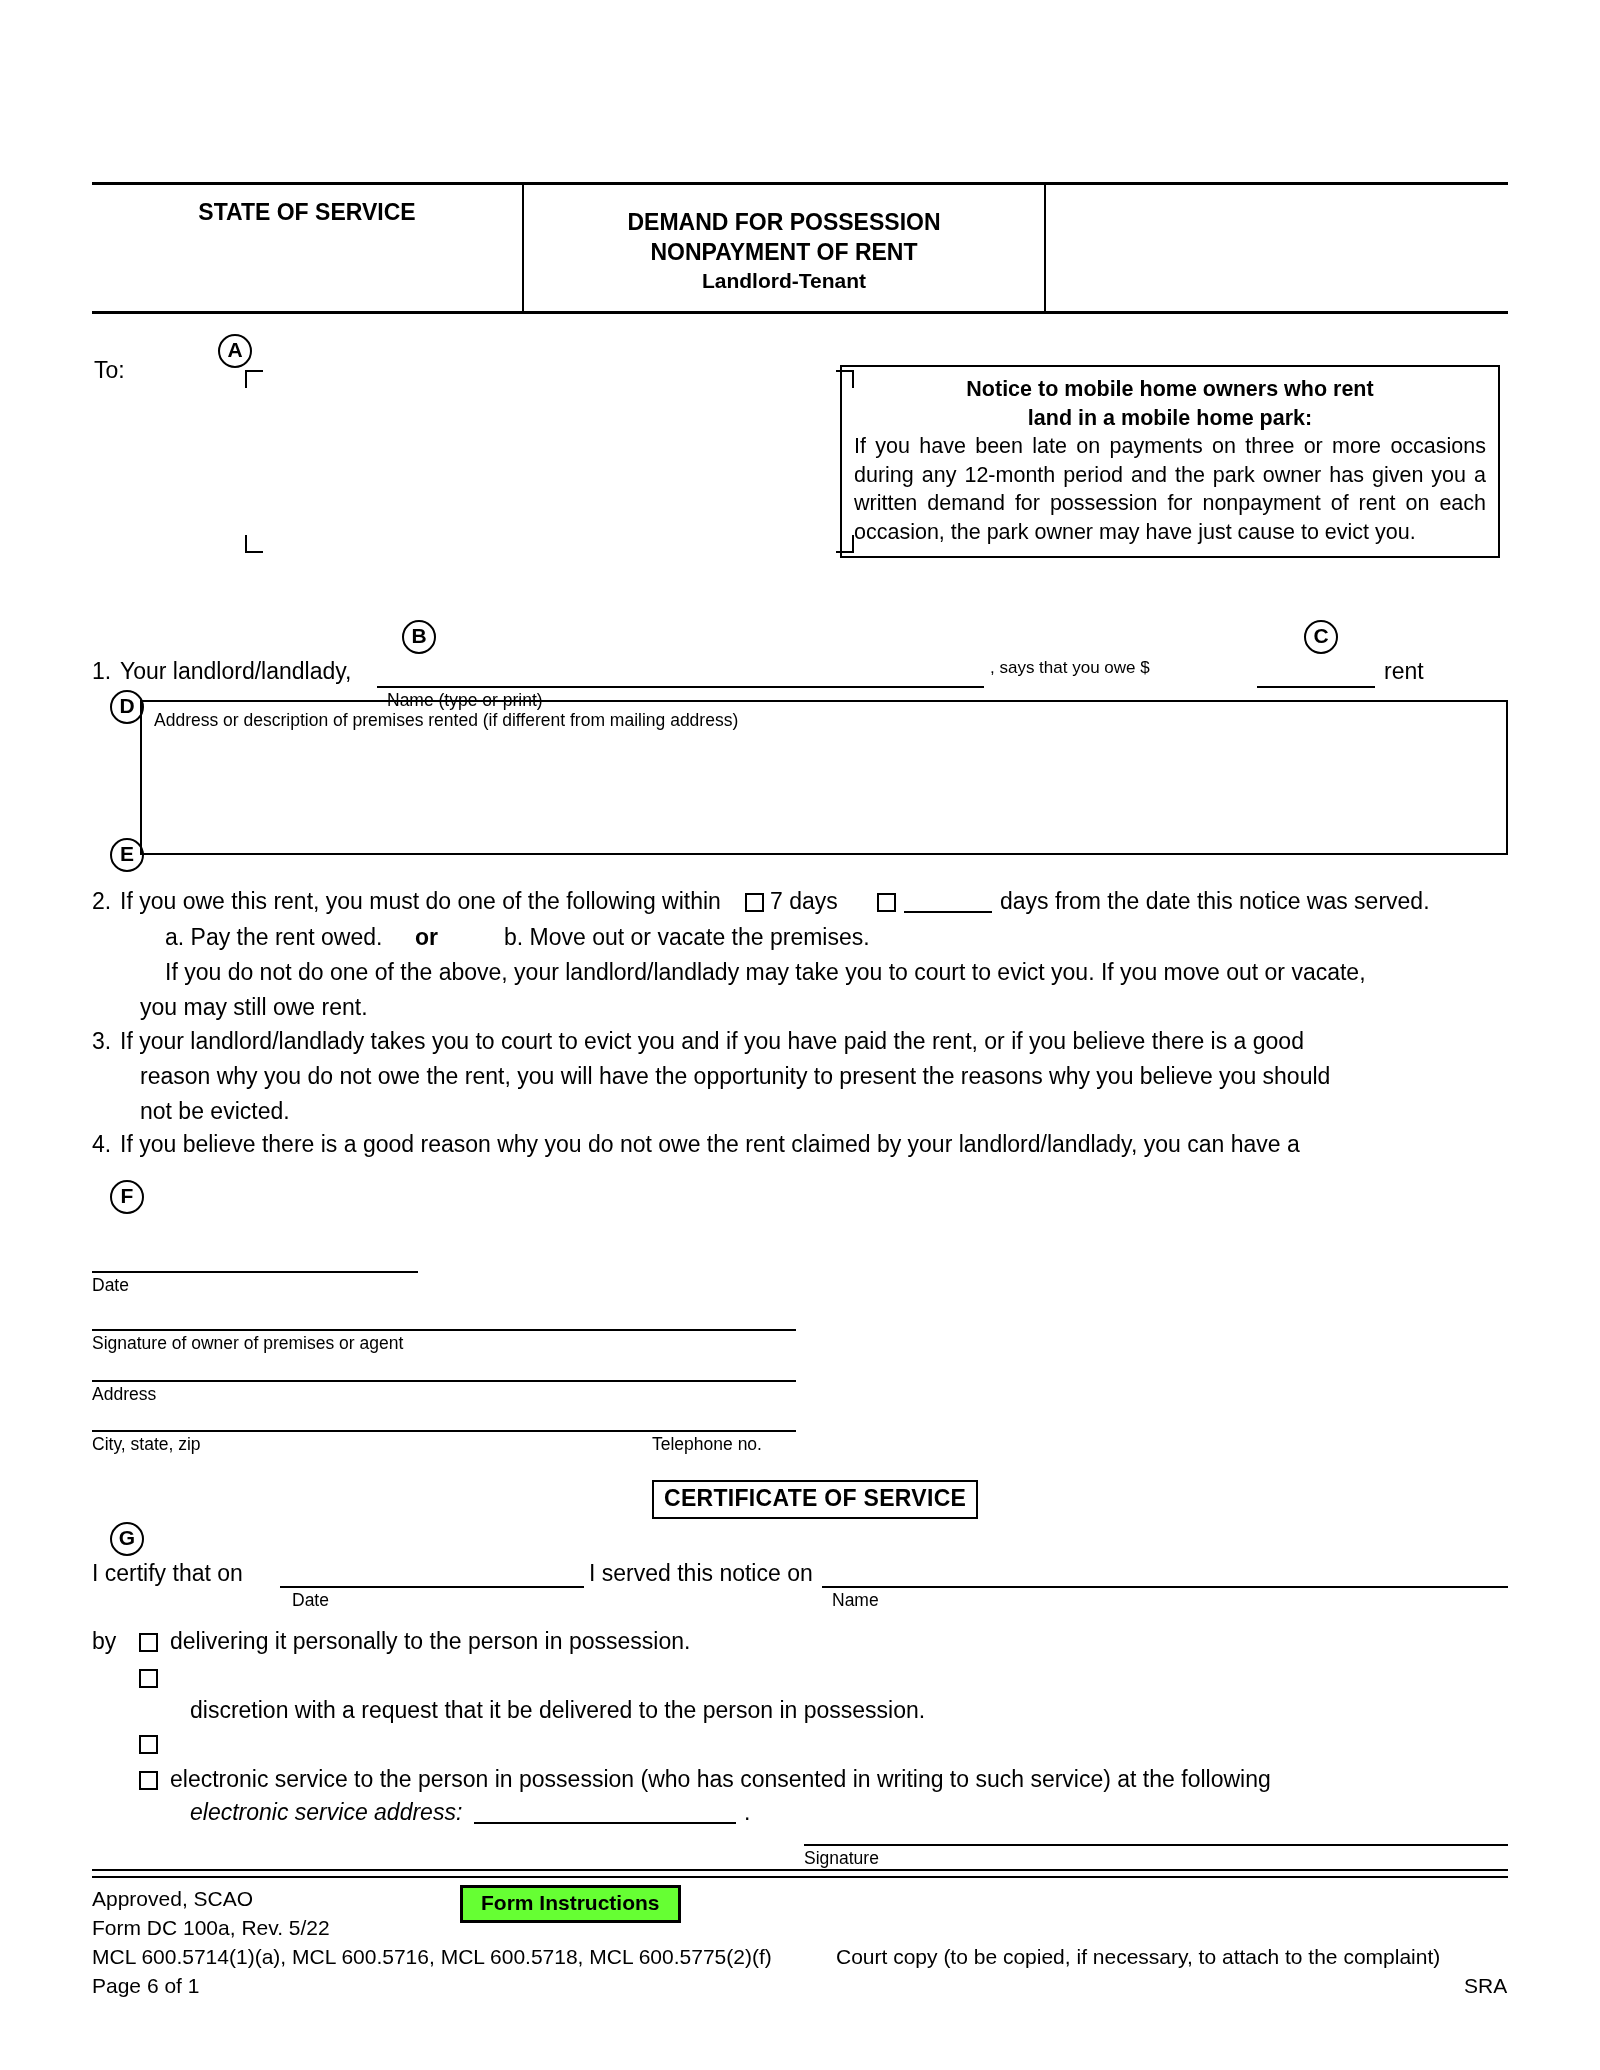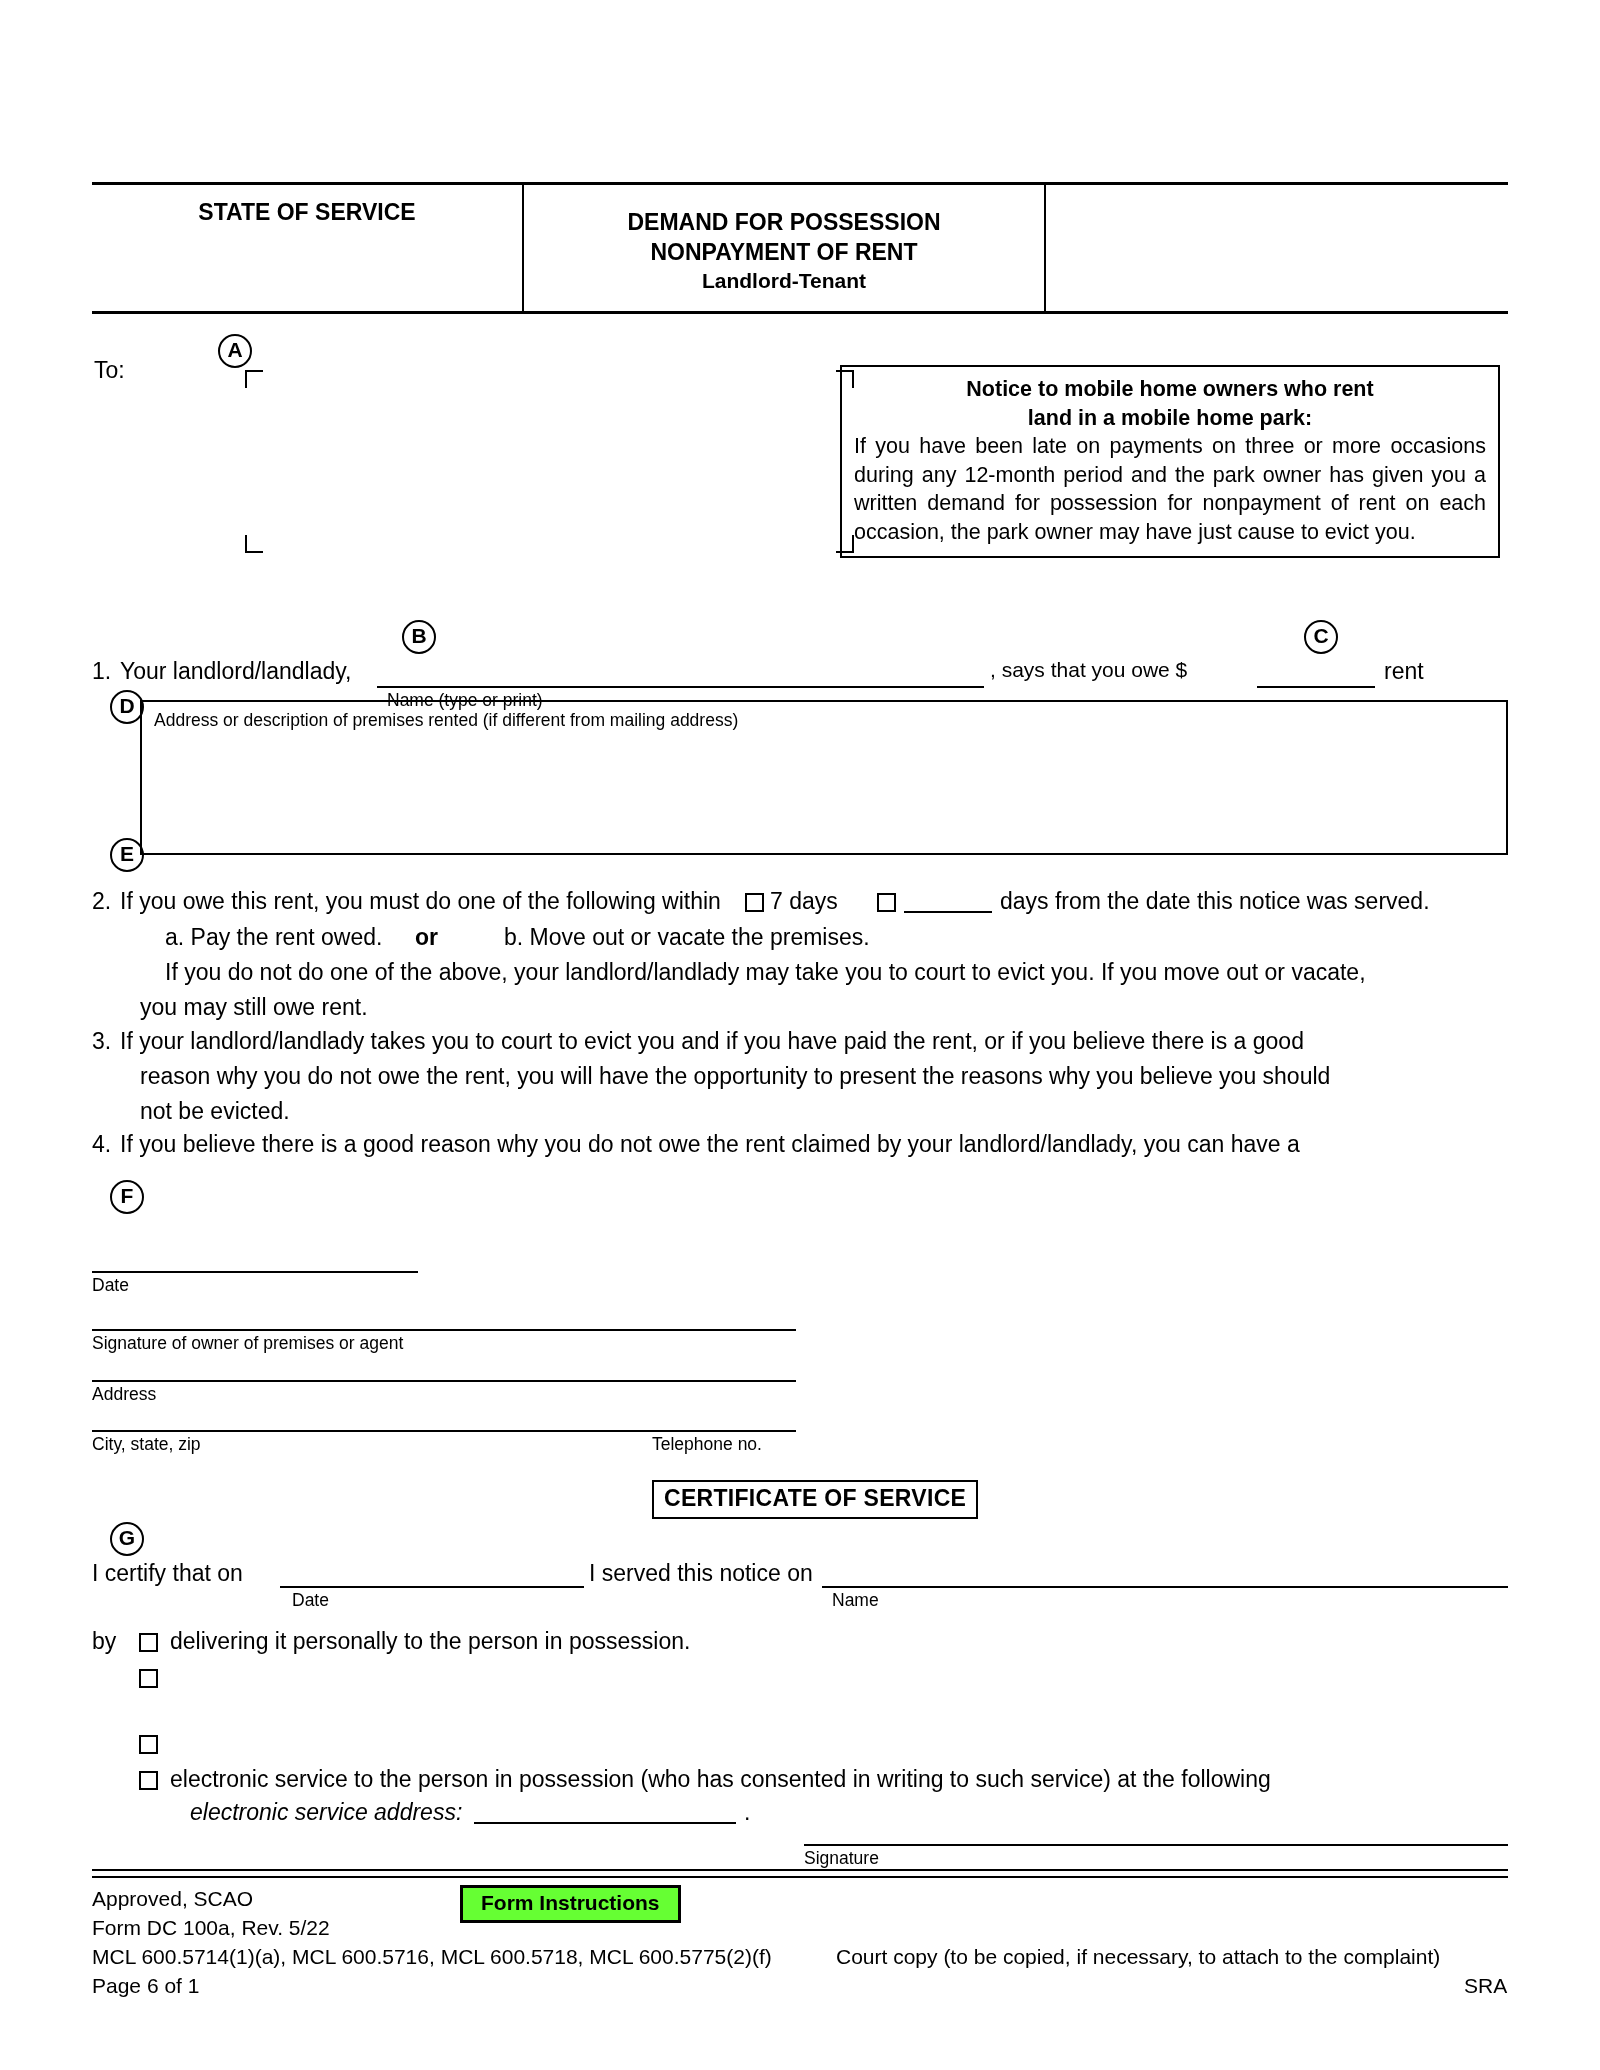--- a/index.html
+++ b/index.html
@@ -243,21 +243,21 @@
 
   <div class="marker" style="left:310px;top:620px;">B</div>
   <div class="marker" style="left:1212px;top:620px;">C</div>
 
   <div class="num" style="left:0px;top:658px;">1.</div>
   <div class="abs nowrap" style="left:28px;top:658px;font-size:23px;">Your landlord/landlady,</div>
 
   <div class="abs" style="left:285px;top:660px;width:607px;height:26px;border-bottom:2px solid #000;font-size:21px;"></div>
   <div class="abs cap" style="left:295px;top:690px;">Name (type or print)</div>
 
-  <div class="abs nowrap" style="left:898px;top:658px;font-size:21px;">, says that you owe $</div>
+  <div class="abs nowrap" style="left:898px;top:658px;font-size:17px;">, says that you owe $</div>
   <div class="abs" style="left:1165px;top:660px;width:118px;height:26px;border-bottom:2px solid #000;font-size:21px;"></div>
   <div class="abs nowrap" style="left:1292px;top:658px;font-size:23px;">rent</div>
 
   <div class="marker" style="left:18px;top:690px;">D</div>
   <div class="marker" style="left:18px;top:838px;">E</div>
 
   <div class="addr-box">
     <div class="addr-box-cap">Address or description of premises rented (if different from mailing address)</div>
     <div style="position:absolute;left:12px;top:36px;right:10px;bottom:6px;font-size:21px;"></div>
   </div>
@@ -318,20 +318,21 @@
   <div class="abs nowrap body-text" style="left:497px;top:1557px;">I served this notice on</div>
   <div class="abs" style="left:730px;top:1560px;width:686px;height:26px;border-bottom:2px solid #000;font-size:21px;"></div>
   <div class="abs cap" style="left:740px;top:1590px;">Name</div>
 
   <div class="abs nowrap body-text" style="left:0px;top:1625px;">by</div>
 
   <span class="cb abs" style="left:47px;top:1633px;"></span>
   <div class="abs nowrap body-text" style="left:78px;top:1625px;text-align:center;">delivering it personally to the person in possession.</div>
 
   <span class="cb abs" style="left:47px;top:1669px;"></span>
+  <div class="abs nowrap body-text" style="left:98px;top:1694px;">discretion with a request that it be delivered to the person in possession.</div>
 
   <span class="cb abs" style="left:47px;top:1735px;"></span>
 
   <span class="cb abs" style="left:47px;top:1771px;"></span>
   <div class="abs nowrap body-text" style="left:78px;top:1763px;">electronic service to the person in possession (who has consented in writing to such service) at the following</div>
   <div class="abs nowrap body-text" style="left:98px;top:1796px;font-style:italic;">electronic service address:</div>
   <div class="abs" style="left:382px;top:1798px;width:262px;height:24px;border-bottom:2px solid #000;font-size:21px;"></div>
   <div class="abs body-text" style="left:652px;top:1796px;">.</div>
 
   <div class="sigline" style="left:712px;top:1844px;width:704px;"></div>

